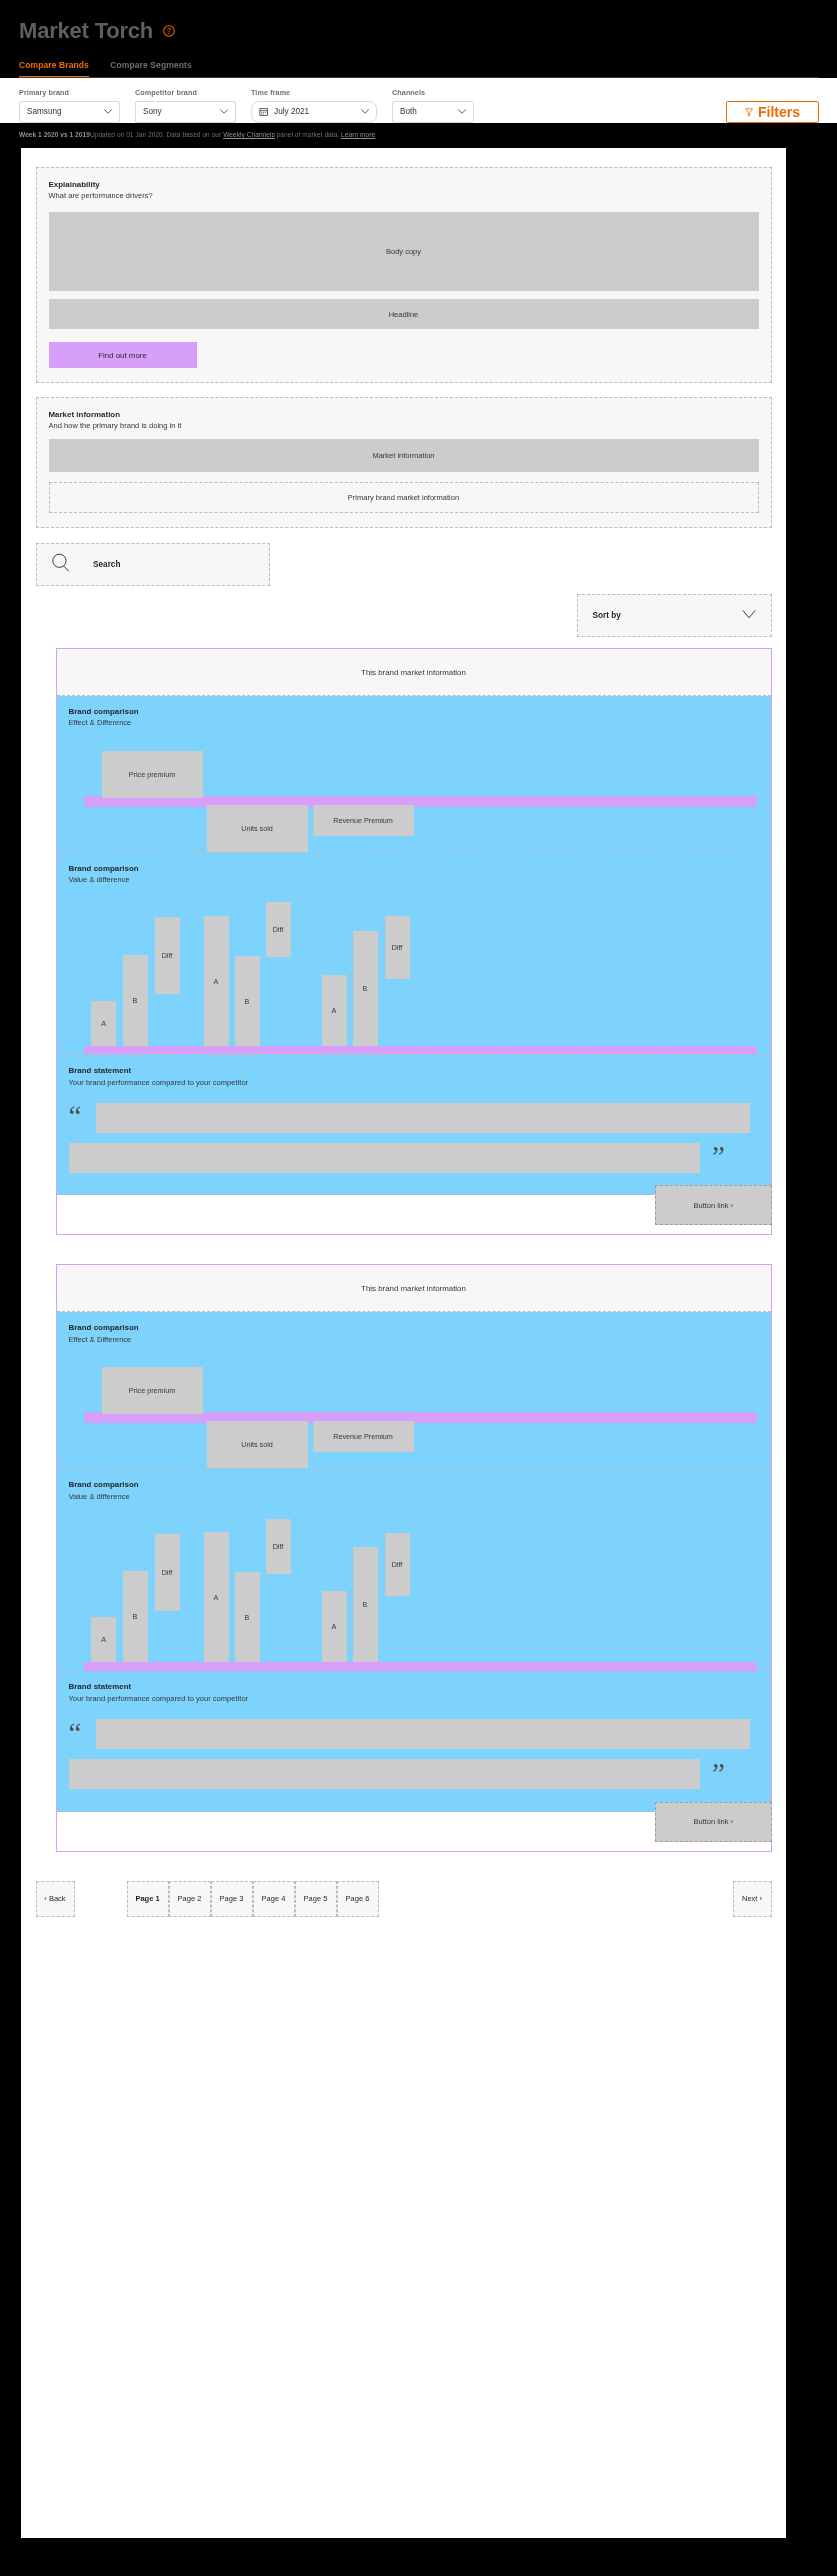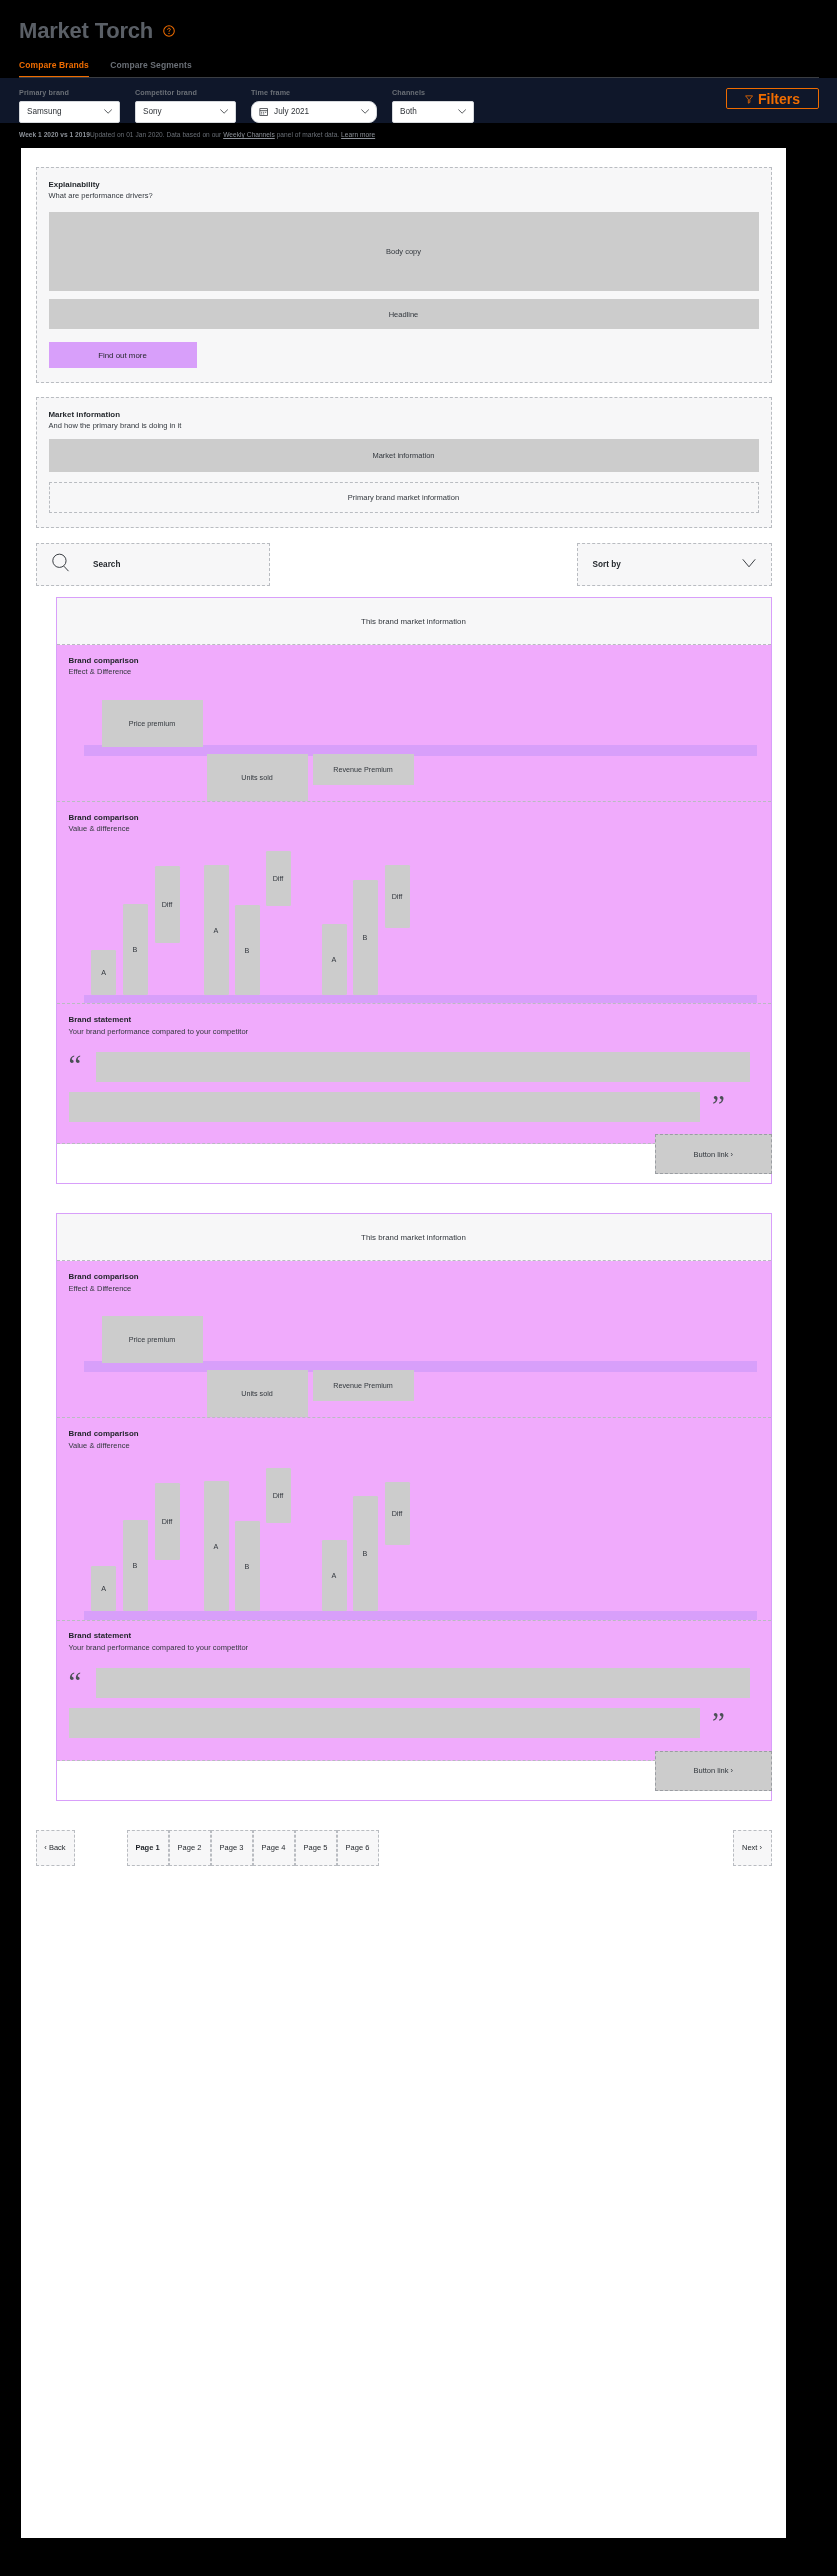--- a/index.html
+++ b/index.html
@@ -27,22 +27,22 @@
     font-size: 8.5px; font-weight: 700; color: #6a6f76; padding-bottom: 6.3px;
     cursor: pointer; letter-spacing: 0.1px;
   }
   .tab.active { color: #ef6c00; border-bottom: 1.9px solid #ef6c00; }
   .tabs-rule {
     height: 0.6px; background: #3a3d42; margin: 0 19px 0 19px;
     position: relative; top: -0.6px;
   }
 
   .filters-row {
-    display: flex; align-items: flex-start; gap: 15px; padding: 10px 19px 0 19px;
-    background: #0f172a;
+    display: flex; align-items: flex-end; gap: 15px; padding: 10px 19px 0 19px;
+    background: #ffffff;
   }
   .field { display: flex; flex-direction: column; }
   .field-label {
     font-size: 7.2px; color: #6a6f76; font-weight: 600; margin-bottom: 4.4px;
     letter-spacing: 0.1px;
   }
   .select {
     background: #ffffff; border: 0.6px solid #d6d9dd; border-radius: 1.9px;
     height: 21.4px; display: flex; align-items: center; padding: 0 7px;
     font-size: 8.2px; color: #2f3338; cursor: pointer; position: relative;
@@ -89,21 +89,21 @@
 
   .btn-purple {
     background: #d89ffa; height: 26.4px; width: 148px;
     display: flex; align-items: center; justify-content: center;
     font-size: 7.9px; color: #26292e; cursor: pointer;
   }
 
   .section-gap { height: 14px; }
 
   
-  .tools-row { display: flex; gap: 16px; margin: 15px 0 11.3px 0; }
+  .tools-row { display: flex; gap: 8px; margin: 15px 0 11.3px 0; flex-direction: column; }
   .tool-box {
     border: 0.6px dashed #b9bcc1; background: #f7f7f8; height: 43px;
     display: flex; align-items: center; cursor: pointer;
   }
   .search-box { width: 234px; padding-left: 12.6px; gap: 20px; }
   .search-label { font-size: 8.2px; font-weight: 700; color: #1f2328; }
   .sort-box { width: 195px; margin-left: auto; justify-content: space-between; gap: 57px; padding: 0 15px; }
   .sort-label { font-size: 8.2px; font-weight: 700; color: #1f2328; }
 
   
@@ -111,21 +111,21 @@
     border: 1.3px solid #d89ffa; background: #ffffff; position: relative;
     margin-bottom: 29px;
     margin-left: 20px;
   }
   .rc-header {
     border-bottom: 0.6px dashed #b9bcc1; background: #f7f7f8;
     height: 47px; display: flex; align-items: center; justify-content: center;
     font-size: 7.9px; color: #32373d;
   }
   .rc-sect {
-    border-bottom: 0.6px dashed #b9bcc1; background: #f0abfc;
+    border-bottom: 0.6px dashed #b9bcc1; background: #7dd3fc;
     padding: 10.7px 12px 0 12px;
   }
   .rc-sect.last { border-bottom: 0.6px dashed #b9bcc1; }
 
   
   .eff-wrap { position: relative; height: 116px; margin-top: 8.8px; }
   .eff-axis {
     position: absolute; left: 15.7px; right: 1.3px; height: 10.7px;
     background: #d89ffa; top: 60px;
   }

